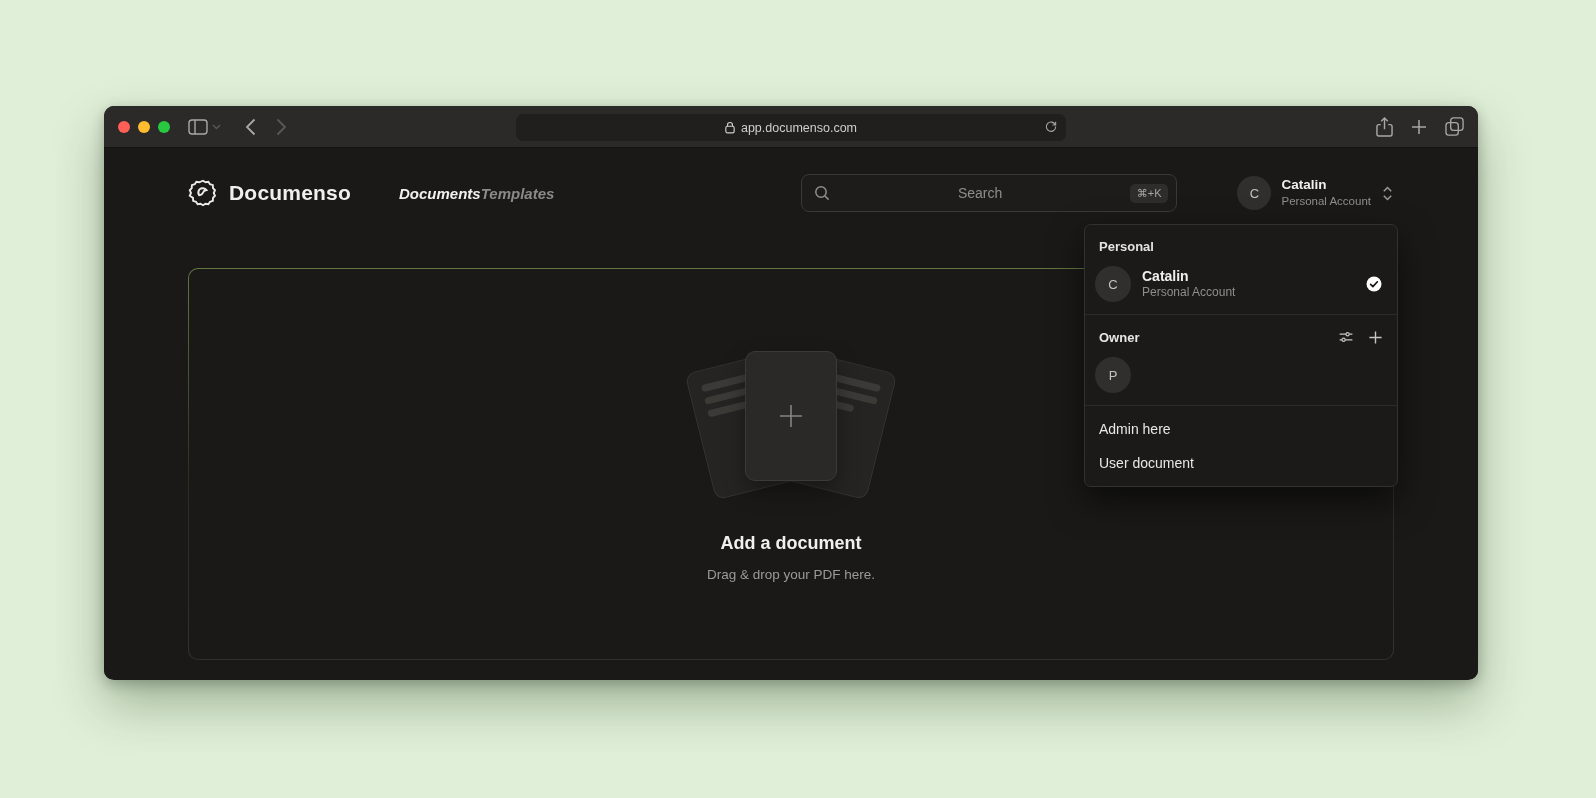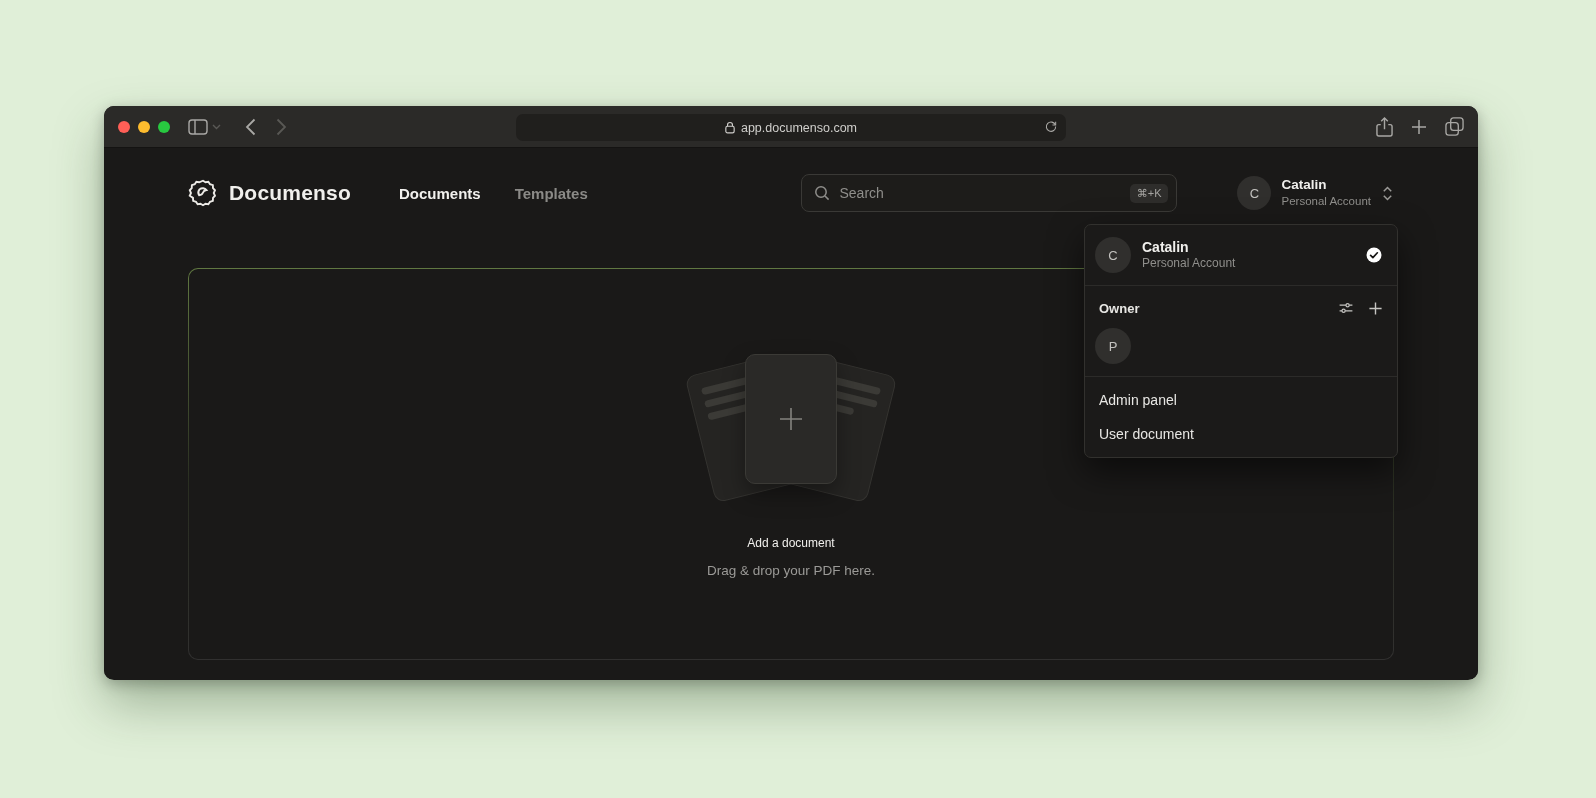--- a/index.html
+++ b/index.html
@@ -38,32 +38,32 @@
   }
   .addressbar .refresh { position:absolute; right:8px; top:5px; color:#a9a8a5; }
 
   
   .content { position:relative; height:531px; background:#1a1918; }
   .app-header {
     display:flex; align-items:center; padding:26px 84px 0 84px;
   }
   .brand { display:flex; align-items:center; gap:11px; color:#f0efec; }
   .brand-name { font-size:21px; font-weight:700; letter-spacing:.2px; }
-  .nav { display:flex; gap:34px; margin-left:48px; }
+  .nav { display:flex; margin-left:48px;font-style:italic; }
   .nav a { font-size:15px; font-weight:600; text-decoration:none; cursor:pointer; }
   .nav a.active { color:#f2f1ee; }
   .nav a.inactive { color:#8b8a87; }
   .search {
     margin-left:auto; margin-right:60px; width:376px; height:38px;
     border:1px solid #3a3936; border-radius:8px; background:#1d1c1a;
     display:flex; align-items:center; padding:0 8px 0 12px; gap:9px; cursor:text;
   }
   .search input {
     flex:1; background:transparent; border:none; outline:none;
-    color:#e8e7e4; font-size:14px; font-family:inherit;
+    color:#e8e7e4; font-size:14px; font-family:inherit;text-align:center;
   }
   .search input::placeholder { color:#8f8e8b; }
   .kbd {
     background:#2e2d2b; color:#a5a4a1; border-radius:5px;
     font-size:11px; padding:3px 7px; font-family:inherit; white-space:nowrap;
   }
   .account { display:flex; align-items:center; gap:10px; cursor:pointer; }
   .avatar {
     width:34px; height:34px; border-radius:50%; background:#302f2d; color:#c3c2bf;
     display:flex; align-items:center; justify-content:center; font-size:13px; flex:0 0 auto;
@@ -89,21 +89,21 @@
   .card.left  { left:28px; top:14px; transform:rotate(-14deg); }
   .card.right { right:28px; top:14px; transform:rotate(14deg); }
   .card.center {
     left:50%; top:4px; transform:translateX(-50%); background:#2a2927;
     border-color:#3b3a36; box-shadow:0 10px 22px rgba(0,0,0,.35);
     display:flex; align-items:center; justify-content:center; padding:0;
   }
   .card .line { height:7px; border-radius:4px; background:#3b3a36; margin-top:6px; }
   .card .line:first-child { margin-top:0; }
   .card .line.l1 { width:100%; } .card .line.l2 { width:100%; } .card .line.l3 { width:68%; }
-  .dz-title { color:#f1f0ed; font-size:12px; font-weight:400; margin-bottom:13px; }
+  .dz-title { color:#f1f0ed; font-size:18px; font-weight:700; margin-bottom:13px; }
   .dz-sub { color:#9b9a97; font-size:13.5px; }
 
   
   .menu {
     position:absolute; top:76px; right:80px; width:314px; z-index:30;
     background:#1b1a19; border:1px solid #32312e; border-radius:7px;
     box-shadow:0 14px 34px rgba(0,0,0,.55); padding:6px 0; color:#e8e7e4;
   }
   .menu-label { font-size:13px; font-weight:700; color:#e4e3e0; padding:8px 14px 6px 14px; }
   .menu-row { display:flex; align-items:center; gap:11px; padding:6px 14px 10px 10px; cursor:pointer; }
@@ -246,20 +246,21 @@
               <path d="M15 4v22M4 15h22"></path>
             </svg>
           </div>
         </div>
         <div class="dz-title">Add a document</div>
         <div class="dz-sub">Drag &amp; drop your PDF here.</div>
       </div>
     </div>
 
     <div class="menu">
+      <div class="menu-label">Personal</div>
 
       <div class="menu-row">
         <span class="avatar">C</span>
         <span class="col">
           <span class="name">Catalin</span>
           <span class="sub">Personal Account</span>
         </span>
         <span class="check-wrap">
           <svg width="18" height="18" viewBox="0 0 24 24">
             <circle cx="12" cy="12" r="10" fill="#ffffff"></circle>
@@ -286,18 +287,18 @@
           </svg>
         </span>
       </div>
 
       <div class="menu-row">
         <span class="avatar">P</span>
       </div>
 
       <div class="menu-divider"></div>
 
-      <a class="menu-item">Admin panel</a>
+      <a class="menu-item">Admin here</a>
       <a class="menu-item">User document</a>
     </div>
 
   </div>
 </div>
 
 </body></html>

